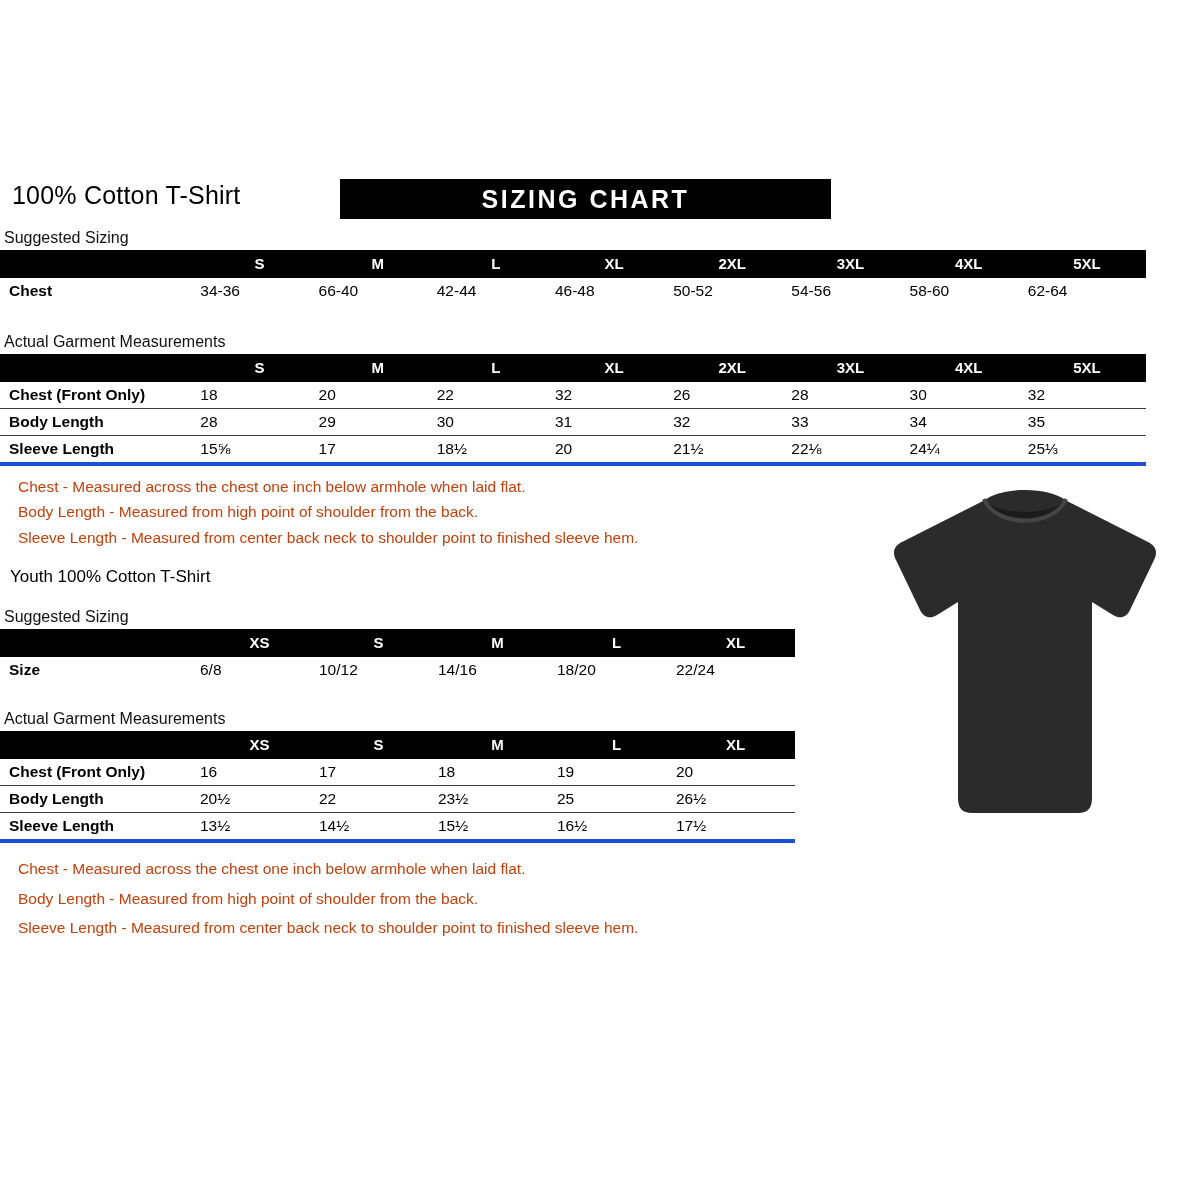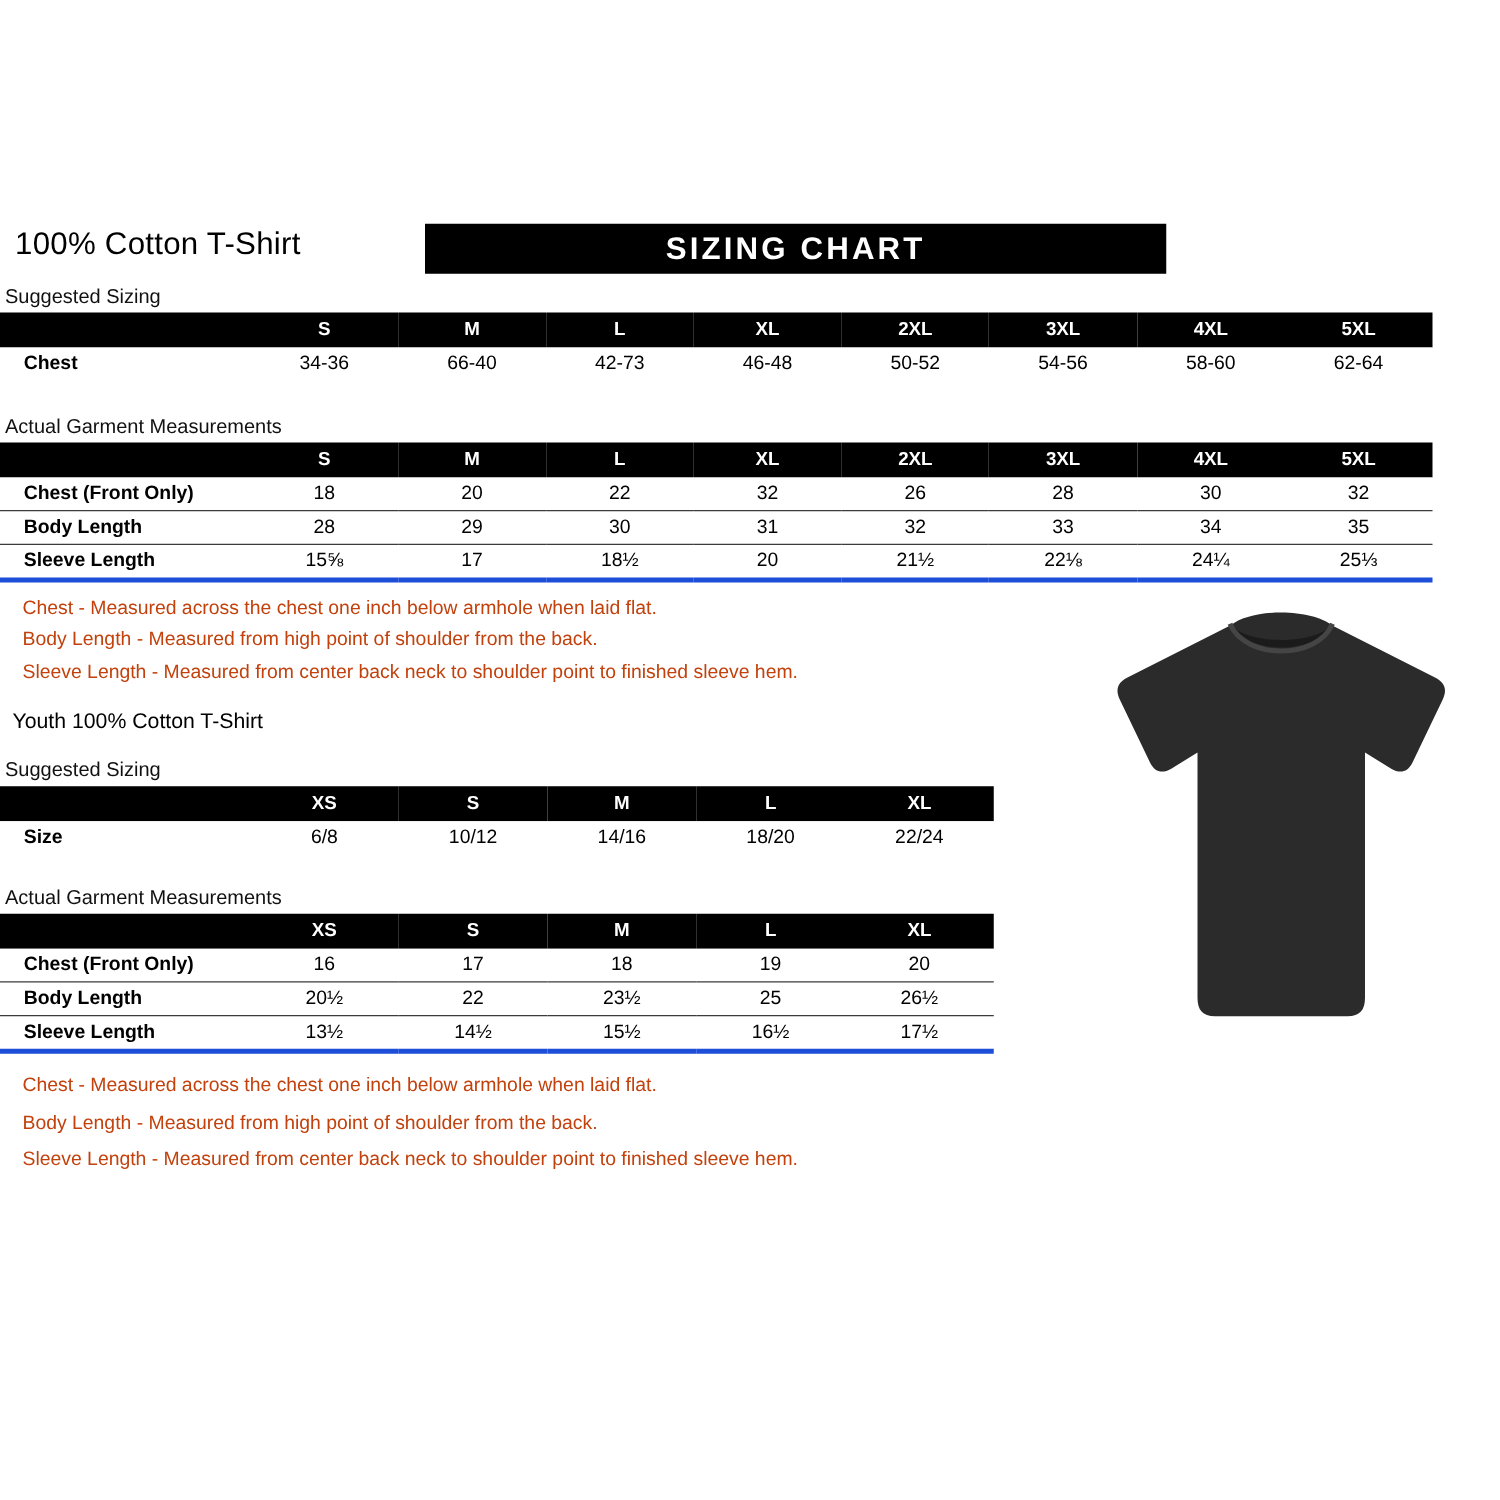--- a/index.html
+++ b/index.html
@@ -29,21 +29,21 @@
     top: 165px;
     font-size: 25px;
     font-weight: 400;
     letter-spacing: 0.2px;
     white-space: nowrap;
   }
   .sizing-banner {
     position: absolute;
     left: 340px;
     top: 163px;
-    width: 593px;
+    width: 491px;
     height: 40px;
     background: #000000;
   }
   .sizing-banner span {
     position: absolute;
     left: 0; right: 0;
     top: 6px;
     text-align: center;
     color: #ffffff;
     font-size: 25px;
@@ -79,27 +79,26 @@
     font-size: 15px;
     text-align: center;
     height: 28px;
     line-height: 28px;
   }
   table.sz thead th.rowlabel {
     text-align: left;
     padding-left: 6px;
   }
   table.sz tbody td {
-    text-align: center;
     background: #ffffff;
     color: #000;
   }
   table.sz tbody td.rowlabel {
     text-align: left;
-    padding-left: 19px;
+    padding-left: 9px;
     font-weight: bold;
     font-size: 15.5px;
   }
   table.sz.ruled tbody tr {
     border-bottom: 1px solid #3b3b3b;
     margin-left: 24px;
   }
   table.sz.ruled tbody tr:last-child {
     border-bottom: 4px solid #1d4ed8;
   }
@@ -167,21 +166,21 @@
         <th>3XL</th>
         <th>4XL</th>
         <th>5XL</th>
       </tr>
     </thead>
     <tbody>
       <tr>
         <td class="rowlabel">Chest</td>
         <td>34-36</td>
         <td>66-40</td>
-        <td>42-73</td>
+        <td>42-44</td>
         <td>46-48</td>
         <td>50-52</td>
         <td>54-56</td>
         <td>58-60</td>
         <td>62-64</td>
       </tr>
     </tbody>
   </table>
 
   <div class="sub-label" style="left:4px; top:317px;">Actual Garment Measurements</div>

